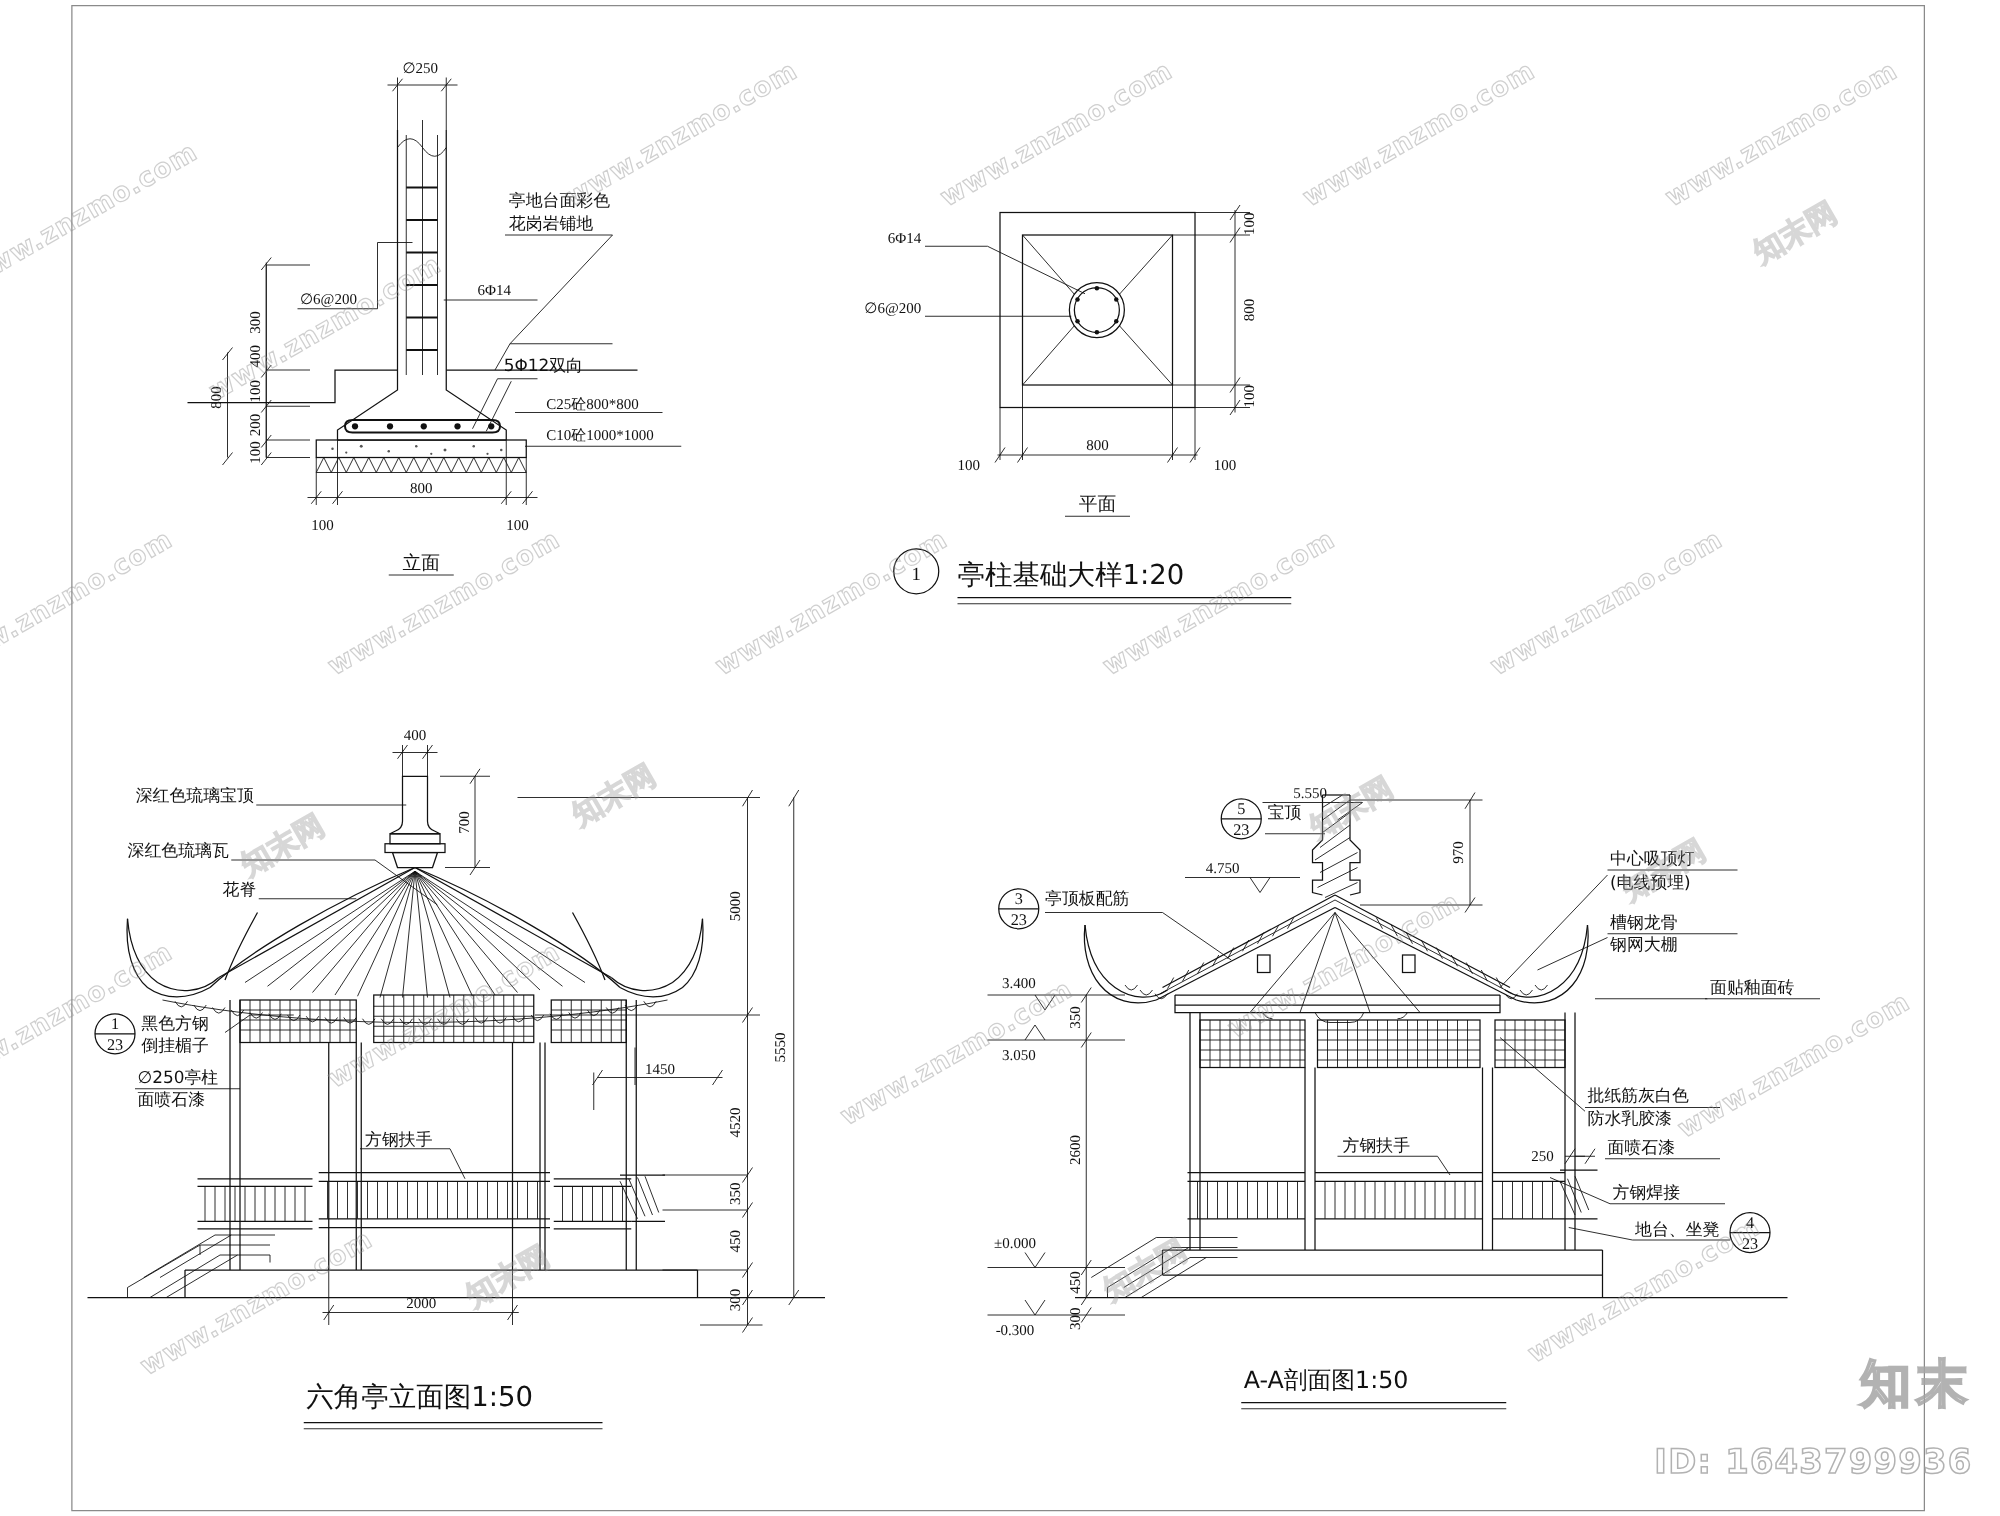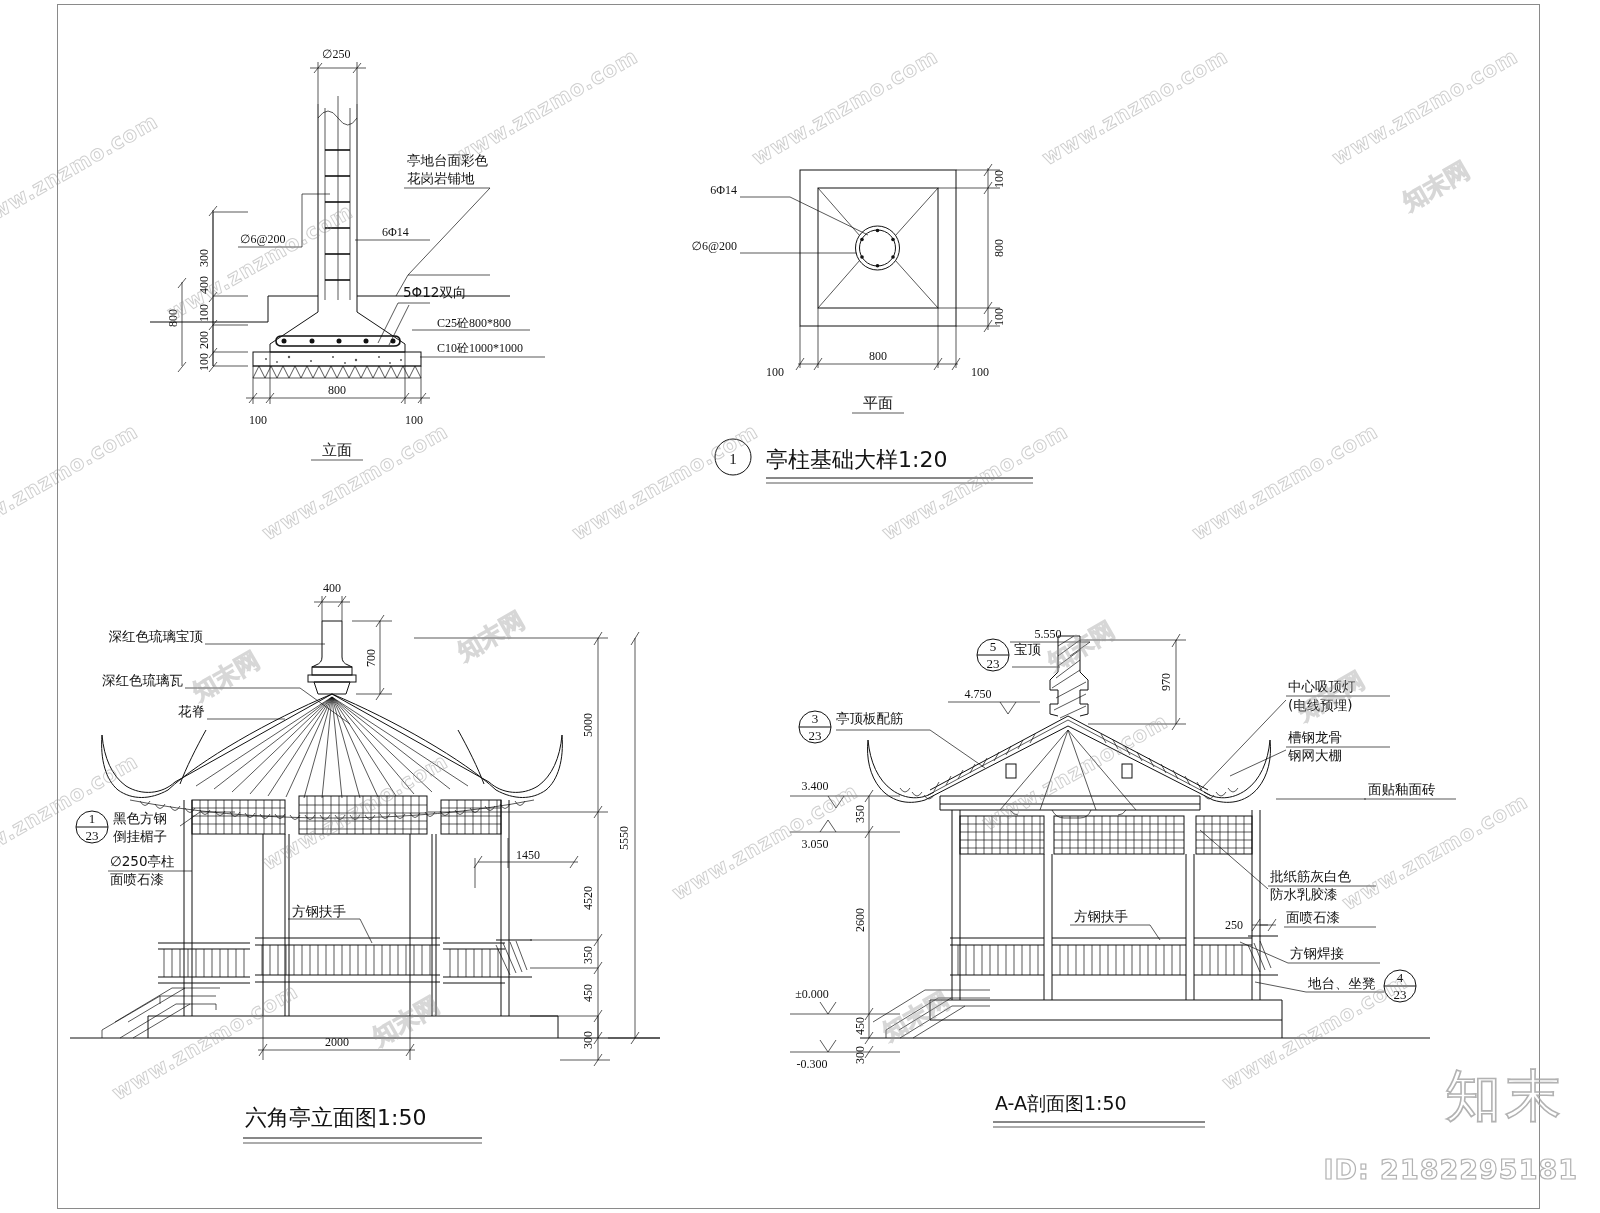--- a/index.html
+++ b/index.html
@@ -32,23 +32,23 @@
     -webkit-text-stroke:1px rgba(140,140,140,.42);
     transform:rotate(-30deg);white-space:nowrap;letter-spacing:1px;
   }
   .wm-cn{
     position:absolute;font-family:"DejaVu Sans","Liberation Sans",sans-serif;
     font-size:24px;font-weight:bold;color:transparent;
     -webkit-text-stroke:1px rgba(150,150,150,.38);
     transform:rotate(-30deg);white-space:nowrap;
   }
   .brand{
-    position:absolute;right:35px;bottom:78px;
+    position:absolute;right:22px;bottom:78px;
     font-family:"DejaVu Sans","Liberation Sans",sans-serif;
-    font-size:56px;font-weight:normal;color:transparent;
+    font-size:41px;font-weight:bold;color:transparent;
     -webkit-text-stroke:1.6px rgba(165,165,165,.85);letter-spacing:4px;
   }
   .brand-id{
     position:absolute;right:22px;bottom:28px;
     font-family:"DejaVu Sans","Liberation Sans",sans-serif;
     font-size:27px;font-weight:bold;color:transparent;
     -webkit-text-stroke:1.2px rgba(165,165,165,.85);letter-spacing:1px;
   }
 </style>
 </head>
@@ -890,14 +890,14 @@
   <div class="wm-cn" style="left:455px;  top:620px;">知末网</div>
   <div class="wm-cn" style="left:370px;  top:1005px;">知末网</div>
   <div class="wm-cn" style="left:1045px; top:630px;">知末网</div>
   <div class="wm-cn" style="left:1400px; top:170px;">知末网</div>
   <div class="wm-cn" style="left:880px;  top:1000px;">知末网</div>
   <div class="wm-cn" style="left:1295px; top:680px;">知末网</div>
   <div class="wm" style="left:100px; top:1030px;">www.znzmo.com</div>
   <div class="wm" style="left:1210px; top:1020px;">www.znzmo.com</div>
 
   <div class="brand">知末</div>
-  <div class="brand-id">ID: 2182295181</div>
+  <div class="brand-id">ID: 1643799936</div>
 </div>
 
 </body></html>

